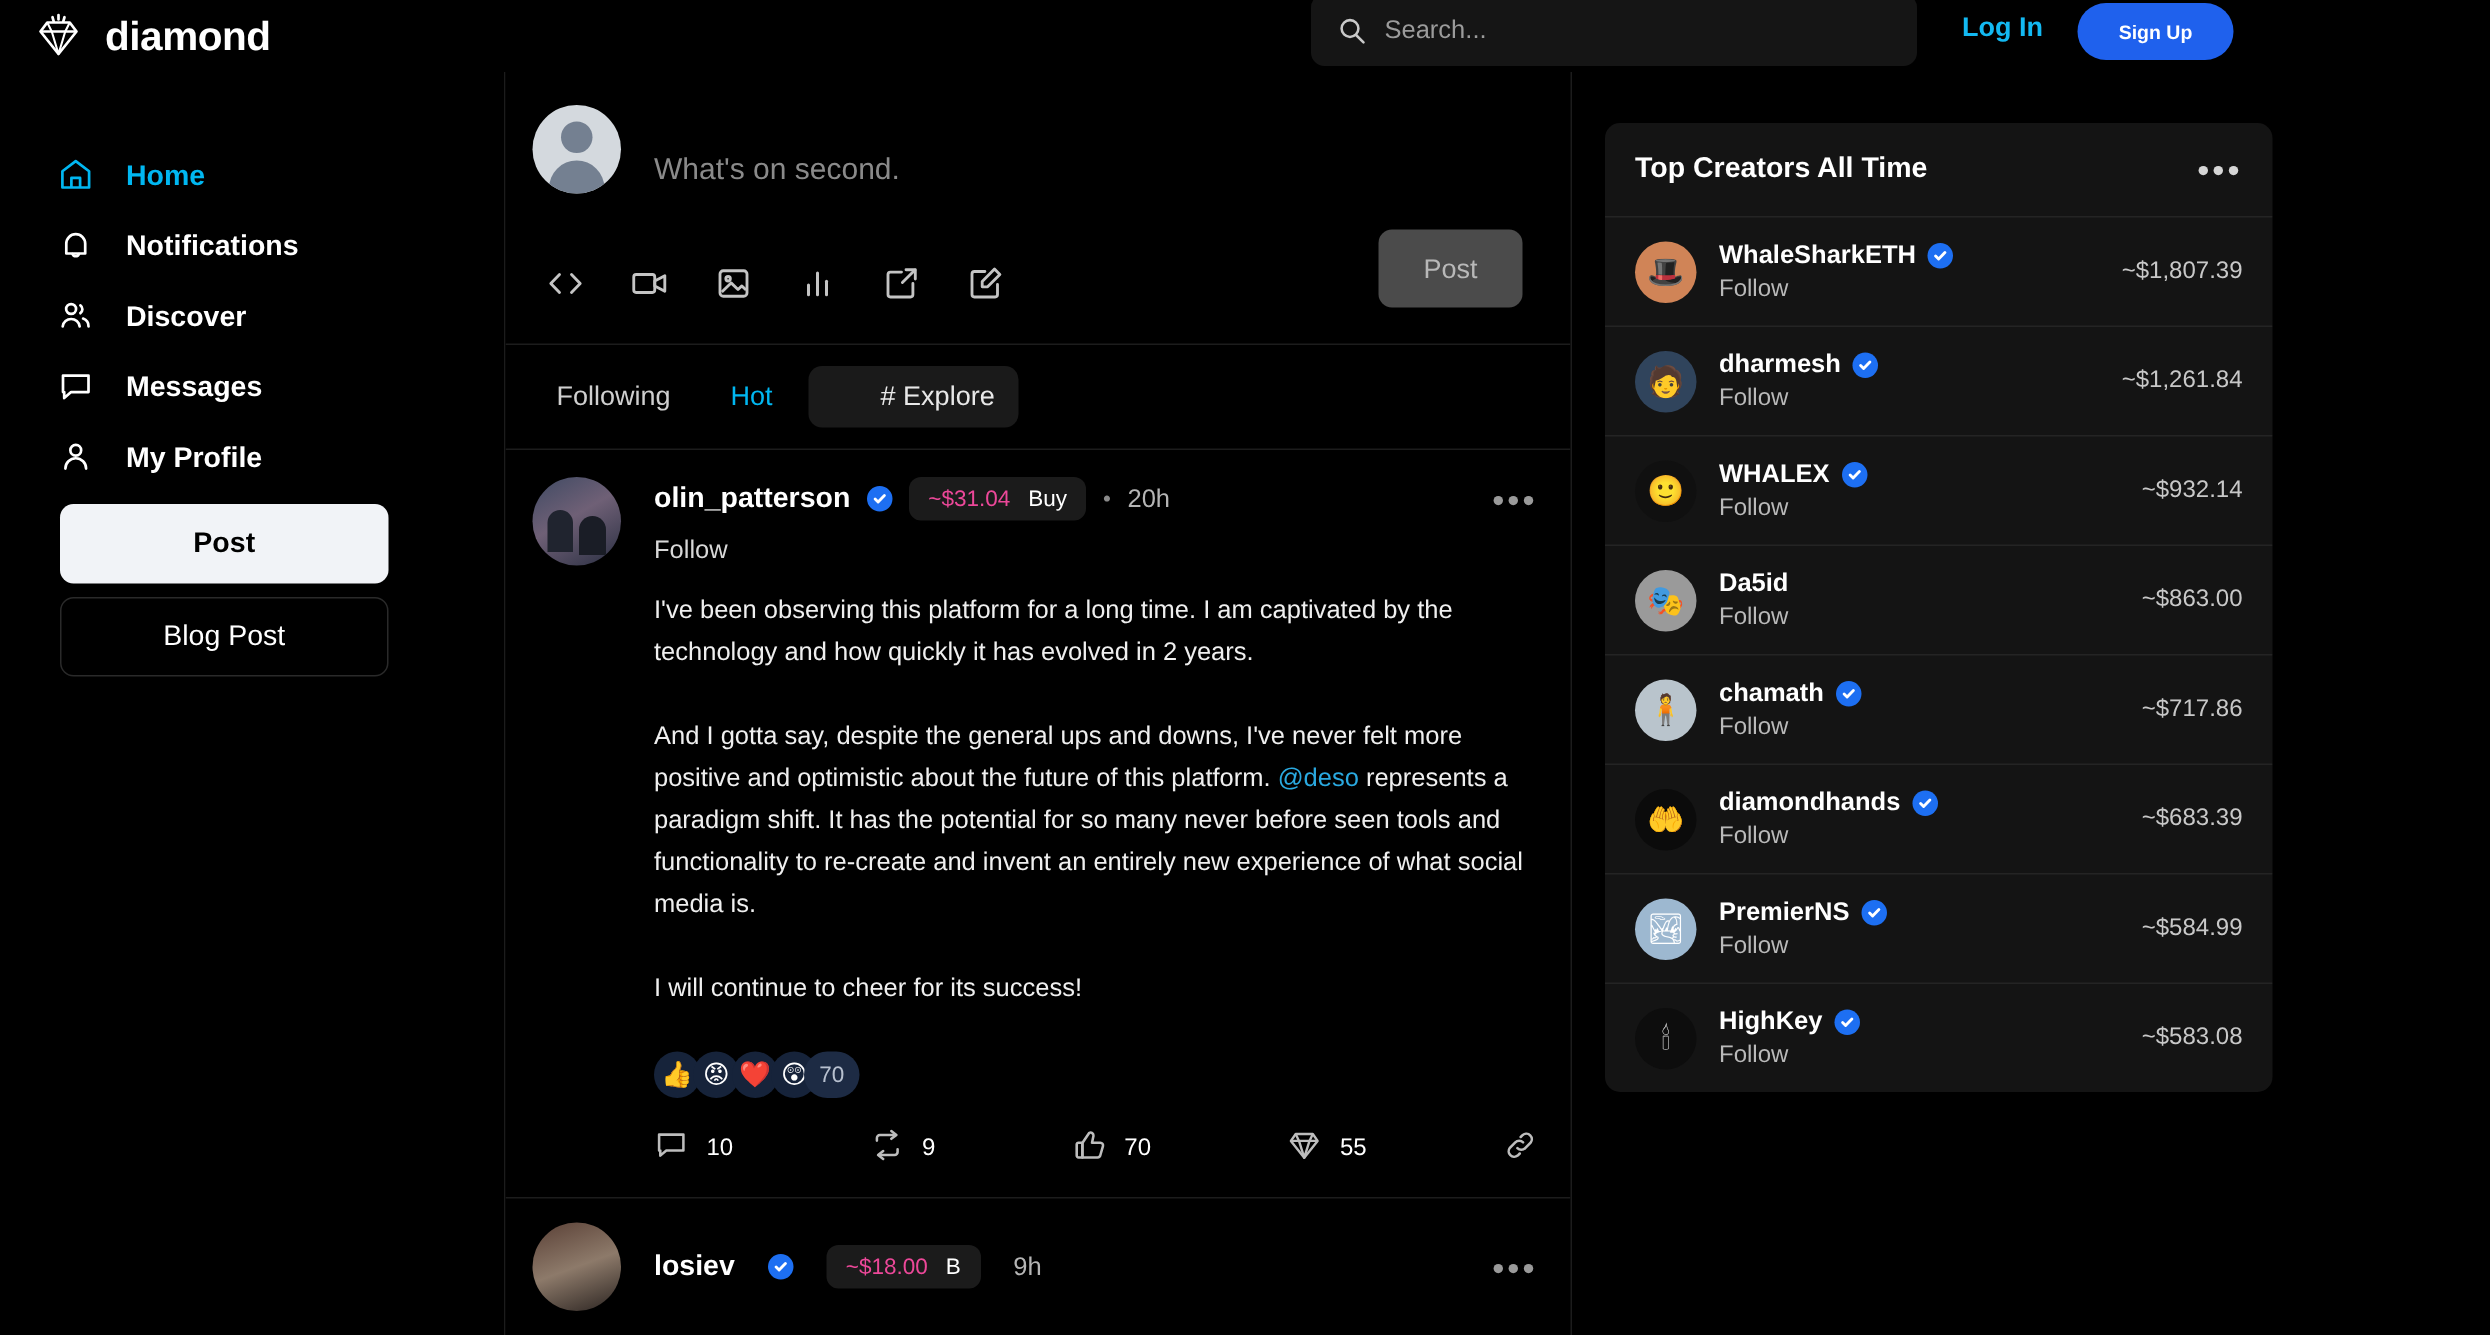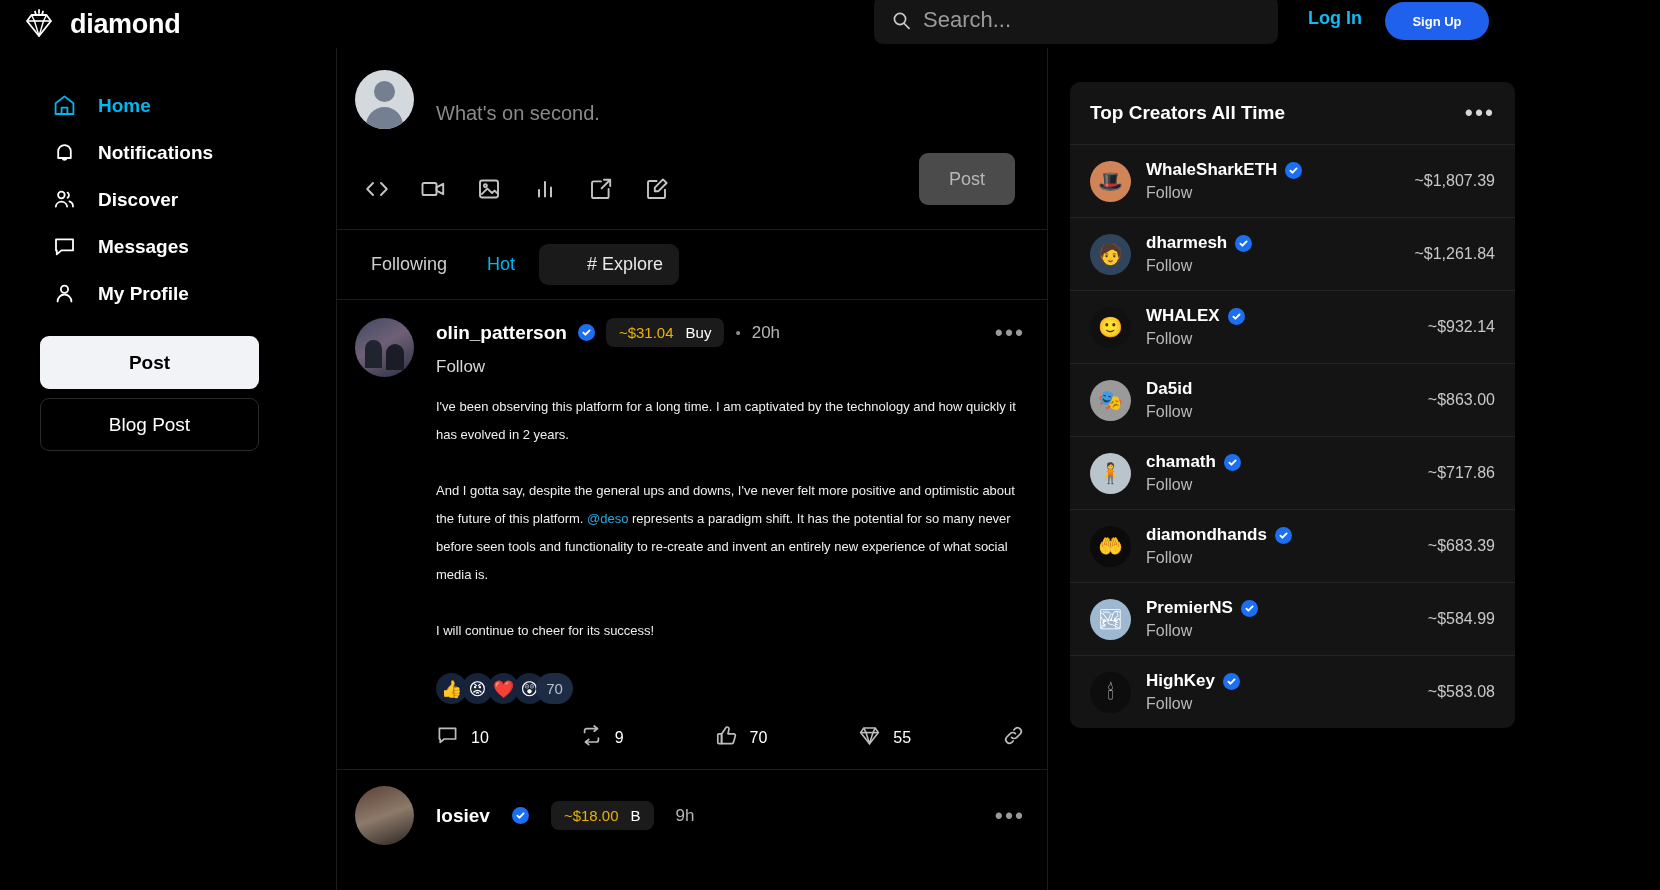--- a/index.html
+++ b/index.html
@@ -31,21 +31,21 @@
   #search-wrap {
     position: absolute; left: 874px; top: -4px;
     width: 404px; height: 48px;
     background: #151515; border-radius: 9px;
     display: flex; align-items: center; gap: 12px;
     padding: 0 18px;
   }
   #search-wrap .mag { width: 19px; height: 19px; flex: 0 0 auto; }
   #search-input {
     background: transparent; border: none; outline: none;
-    color: #d8d8d8; font-size: 22px;
+    color: #d8d8d8; font-size: 17px;
     font-family: "Liberation Sans", sans-serif;
     width: 330px; height: 30px;
   }
   #search-input::placeholder { color: #9b9b9b; }
   #login-btn {
     position: absolute; left: 1308px; top: 8px;
     font-size: 18px; font-weight: bold; color: #13b9f2;
     background: none; border: none; cursor: pointer;
     font-family: "Liberation Sans", sans-serif;
   }
@@ -58,22 +58,22 @@
   }
 
   
   #sidebar {
     position: absolute; left: 0; top: 48px;
     width: 337px; height: 842px;
     background: #000000;
     border-right: 1px solid #1c1c1c;
   }
   .nav-item {
-    display: flex; align-items: center; gap: 21px;
-    height: 47px; padding-left: 52px; cursor: pointer;
+    display: flex; align-items: flex-end; gap: 21px;
+    height: 47px; padding-left: 38px; cursor: pointer;
   }
   .nav-item .nav-ico { width: 25px; height: 25px; flex: 0 0 auto; }
   .nav-item .nav-label {
     font-size: 19px; font-weight: bold; color: #ffffff;
   }
   .nav-item.active .nav-label { color: #00b7f1; }
   #nav-list { padding-top: 34px; }
 
   #post-btn {
     position: absolute; left: 40px; top: 288px;
@@ -167,32 +167,32 @@
   .verified {
     width: 17px; height: 17px; border-radius: 50%;
     background: #1d6ff2; display: inline-flex;
     align-items: center; justify-content: center; flex: 0 0 auto;
   }
   .verified svg { width: 11px; height: 11px; }
   .price-pill {
     background: #1b1b1b; border-radius: 8px;
     padding: 6px 13px; display: flex; align-items: center; gap: 12px;
   }
-  .price-pill .pp-price { font-size: 15px; color: #eab308; }
+  .price-pill .pp-price { font-size: 15px; color: #ec4899; }
   .price-pill .pp-buy { font-size: 15px; color: #ffffff; cursor: pointer; }
   .post-dot { color: #8a8a8a; font-size: 15px; }
   .post-time { font-size: 17px; color: #b5b5b5; }
   .post-more {
     margin-left: auto; color: #9a9a9a; font-size: 23px;
     letter-spacing: 2px; cursor: pointer; line-height: 14px;
   }
   .post-follow { font-size: 17px; color: #d8d8d8; margin-top: 10px; cursor: pointer; }
   .post-body {
     margin-left: 81px; margin-top: 16px;
-    font-size: 13px; line-height: 28px; color: #efefef;
+    font-size: 17px; line-height: 28px; color: #efefef;
     max-width: 600px;
   }
   .post-body p { margin-bottom: 28px; }
   .mention { color: #2aa9e0; }
 
   .reactions {
     margin-left: 81px; margin-top: 4px;
     display: flex; align-items: center;
   }
   .reaction-bubble {

